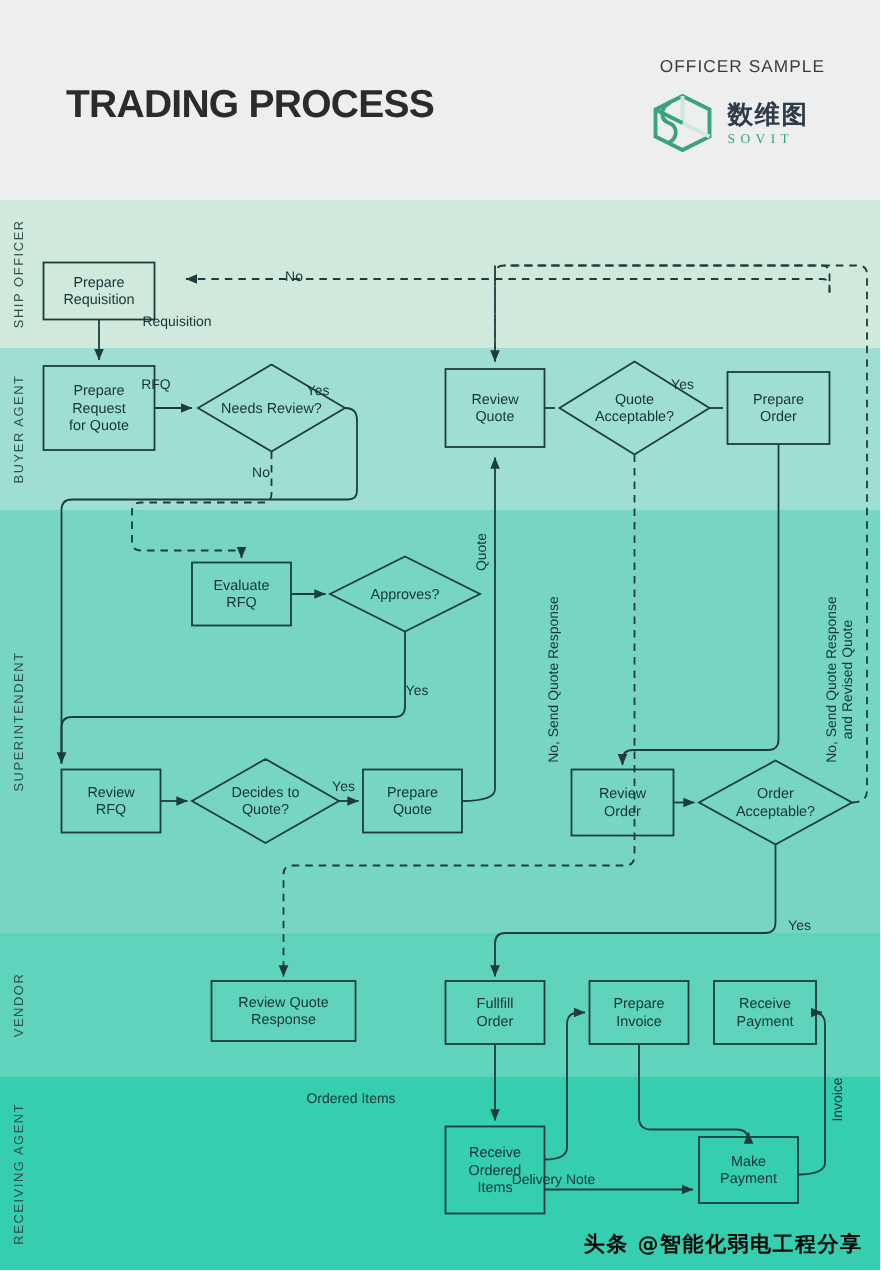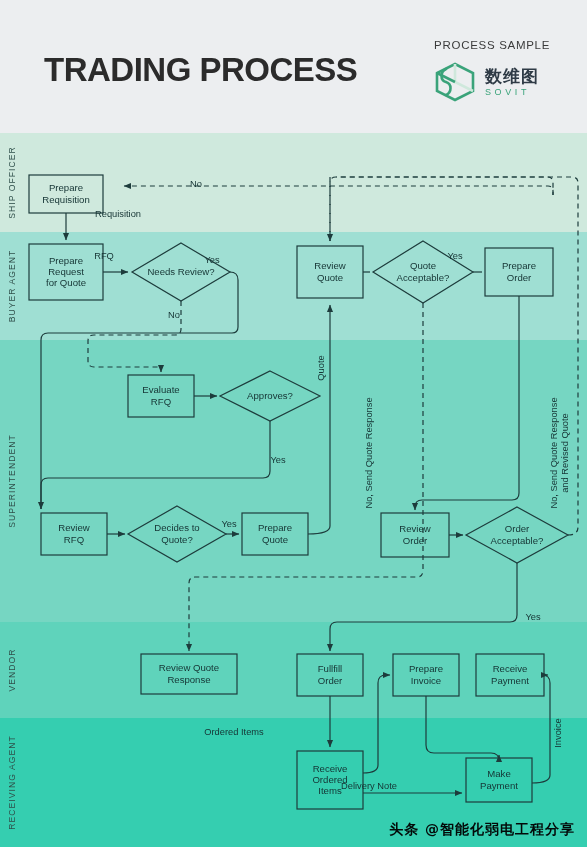--- a/index.html
+++ b/index.html
@@ -13,37 +13,37 @@
     overflow:hidden;
     background:#ffffff;
   }
   
   #header{
     position:absolute;left:0;top:0;width:587px;height:133px;
     background:#eceef0;
   }
   #title{
     position:absolute;left:44px;top:69px;
-    font-size:33px;font-weight:bold;letter-spacing:-0.5px;
+    font-size:26px;font-weight:bold;letter-spacing:-0.5px;
     color:#2b2b2b;line-height:1;
     transform:translateY(-50%);
     white-space:nowrap;
   }
   #diagram-sample{
     position:absolute;right:37px;top:39px;
     font-size:11.5px;letter-spacing:0.7px;color:#3b3b3b;
     white-space:nowrap;
   }
   #logo-wrap{
     position:absolute;right:48px;top:61px;
     display:flex;align-items:center;gap:7px;
   }
   #logo-text{display:flex;flex-direction:column;line-height:1;}
   #logo-cn{font-size:17px;color:#2f3b46;letter-spacing:1px;font-weight:bold;}
-  #logo-en{font-size:9px;color:#3aa37a;letter-spacing:3.6px;margin-top:3px;}
+  #logo-en{font-size:9px;color:#3aa37a;letter-spacing:3.6px;margin-top:3px;font-family:Liberation Serif, serif;}
   
   #canvas{position:absolute;left:0;top:133px;width:587px;height:842px;border-radius:26px;}
   svg{display:block;}
   .lane-label{
     font-size:8.6px;letter-spacing:1.05px;fill:#2f4f4a;
     font-family:"Liberation Sans", sans-serif;
   }
   .node-rect{fill:none;stroke:#1d3c3c;stroke-width:1.2;}
   .node-diamond{fill:none;stroke:#1d3c3c;stroke-width:1.2;}
   .node-text{
@@ -63,21 +63,21 @@
     font-family:"DejaVu Sans", sans-serif;font-weight:bold;
   }
 </style>
 </head>
 <body>
 
 <div id="page">
 
   <div id="header">
     <div id="title">TRADING PROCESS</div>
-    <div id="diagram-sample">PROCESS SAMPLE</div>
+    <div id="diagram-sample">OFFICER SAMPLE</div>
     <div id="logo-wrap">
       <svg width="46" height="42" viewBox="0 0 46 42">
         <path d="M23 3 L41 12 L41 30 L23 39 L5 30 L5 12 Z" fill="none" stroke="#3aa37a" stroke-width="2.6"></path>
         <path d="M23 3 L23 21 L41 30" fill="none" stroke="#cfe8dc" stroke-width="2.6"></path>
         <path d="M5 12 L23 21" fill="none" stroke="#3aa37a" stroke-width="2.6"></path>
         <path d="M14 8 C8 11, 8 19, 14 21 C20 23, 20 31, 14 34" fill="none" stroke="#3aa37a" stroke-width="2.6" stroke-linecap="round"></path>
       </svg>
       <div id="logo-text">
         <div id="logo-cn">数维图</div>
         <div id="logo-en">SOVIT</div>

